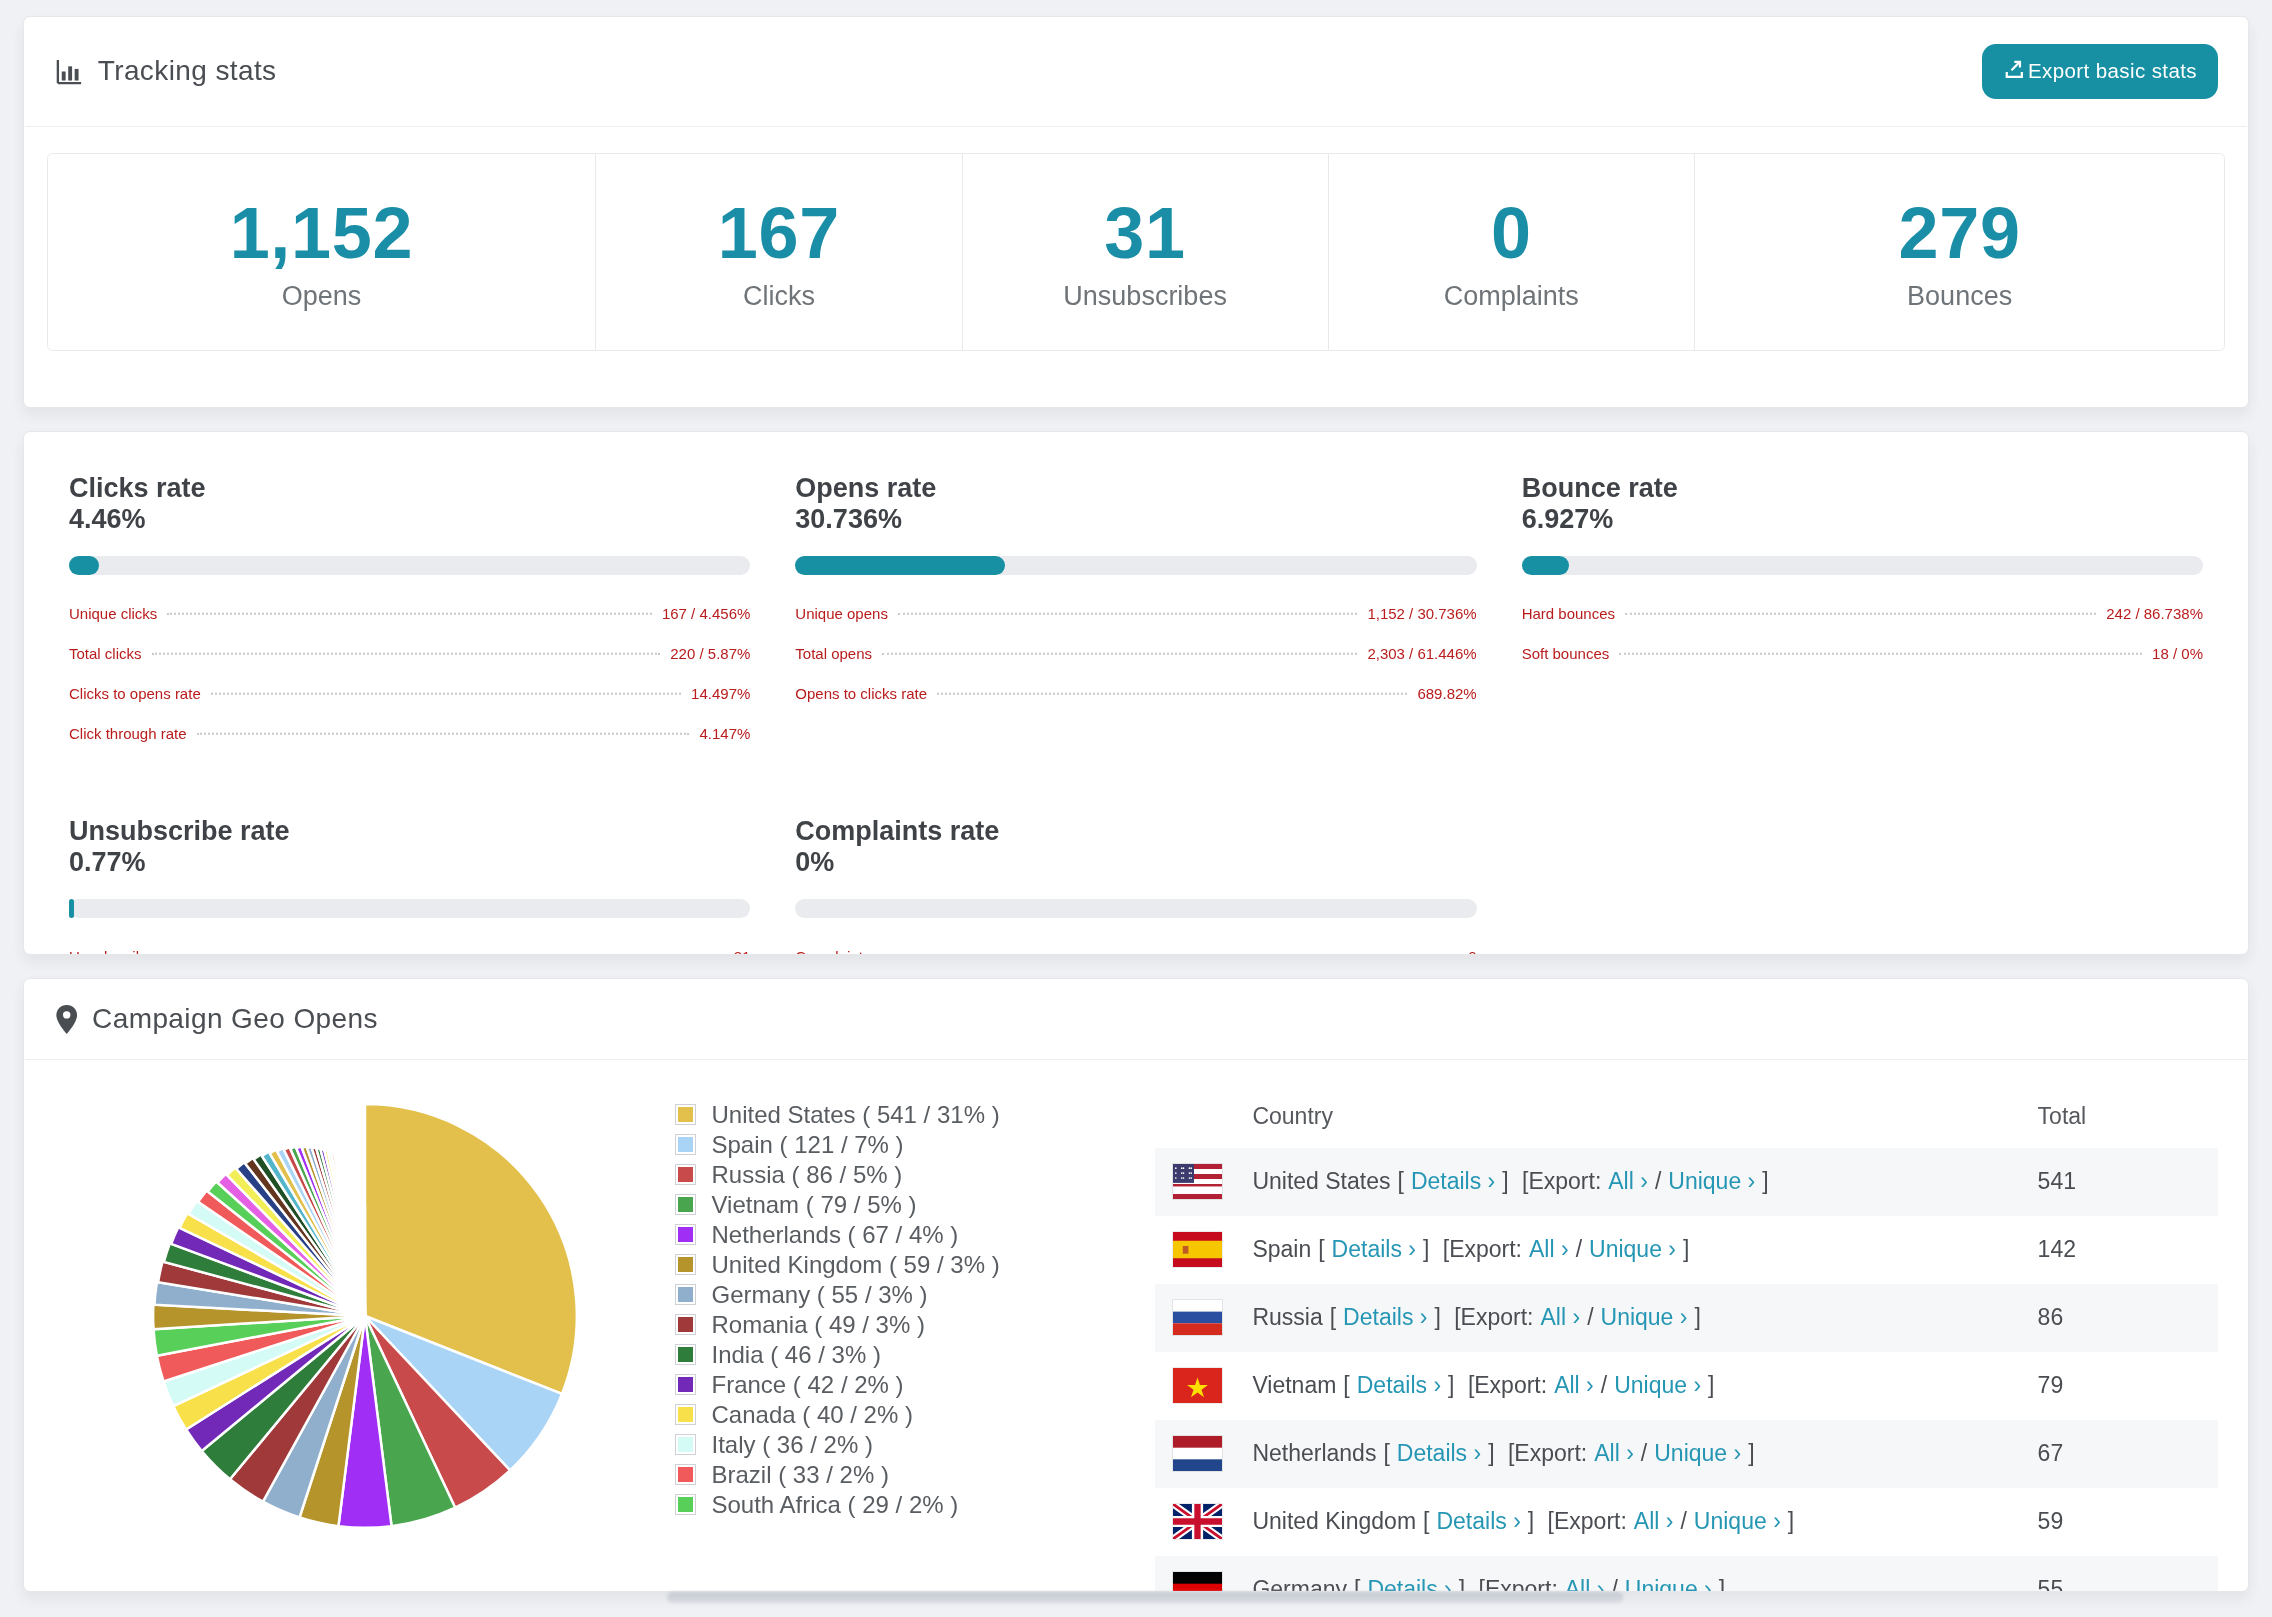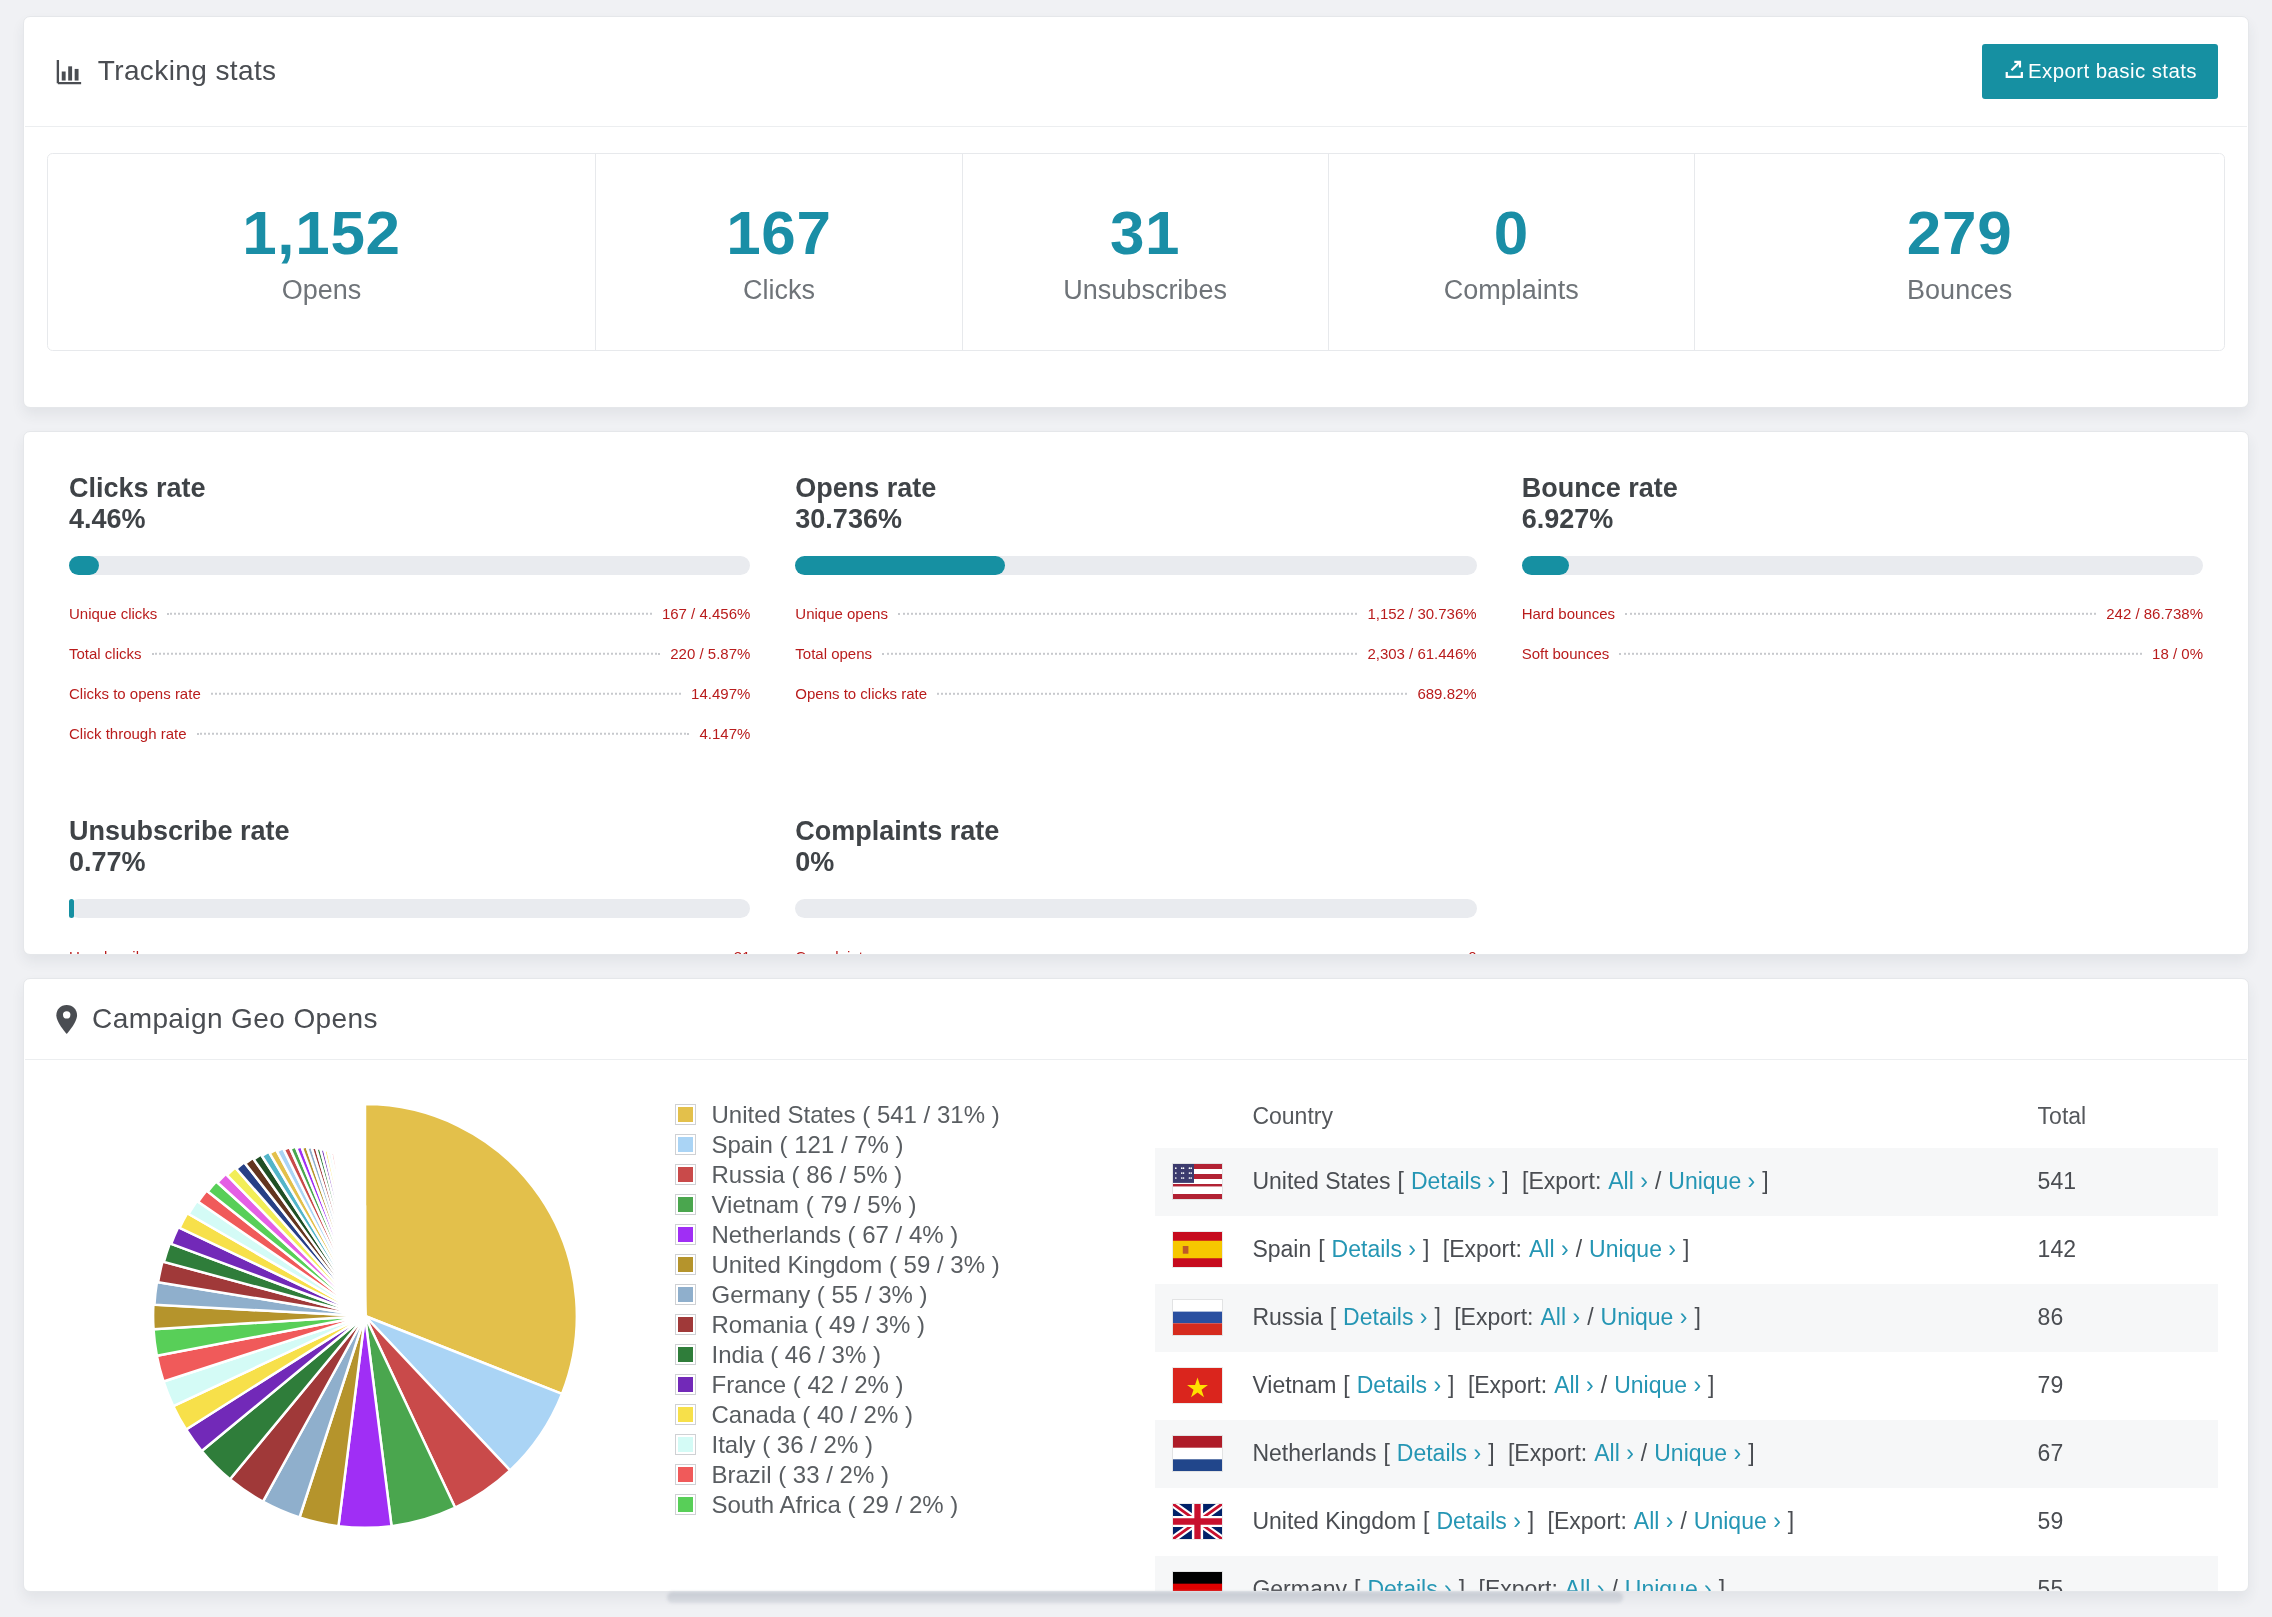--- a/index.html
+++ b/index.html
@@ -15,29 +15,29 @@
 
   .card-header { display:flex; align-items:center; justify-content:space-between;
     padding:27px 30px; }
   .card-title { display:flex; align-items:center; gap:12.7px;
     font-size:28px; color:#4a4d52; letter-spacing:0.4px; }
   .card-title svg { display:block; }
   .divider { height:1.4px; background:#eceef0; margin:0 1.4px; }
 
   .btn-teal { display:inline-flex; align-items:center; gap:2px;
     background:#1690a2; color:#fff; font-size:20.5px; letter-spacing:0.4px;
-    padding:14px 21px; border:none; border-radius:3px; cursor:pointer; }
+    padding:14px 21px; border:none; border-radius:14px; cursor:pointer; }
 
   
   .stats-box { margin:25.4px 22.6px 0 22.6px; border:1.4px solid #e7e9ec; border-radius:5.6px;
     display:flex; height:198px; }
   .stat-cell { display:flex; flex-direction:column; align-items:center;
     justify-content:center; gap:7px; border-right:1.4px solid #e7e9ec; }
   .stat-cell:last-child { border-right:none; }
-  .stat-value { color:#1a8ea6; font-size:62px; font-weight:700; letter-spacing:0.7px; }
+  .stat-value { color:#1a8ea6; font-size:72px; font-weight:700; letter-spacing:0.7px; }
   .stat-label { color:#6f7479; font-size:27px; }
 
   
   .rates-grid { display:grid; grid-template-columns:1fr 1fr 1fr;
     column-gap:45px; row-gap:51px; padding:41px 45px 49px 45px; }
   .rate-head { display:flex; justify-content:space-between; align-items:baseline;
     margin-bottom:21px;flex-direction:column; }
   .rate-title,.rate-value { font-size:27px; font-weight:700; color:#3f4347; }
   .pbar { height:19px; background:#e9ebef; border-radius:10px; position:relative;
     margin-bottom:30px; }

